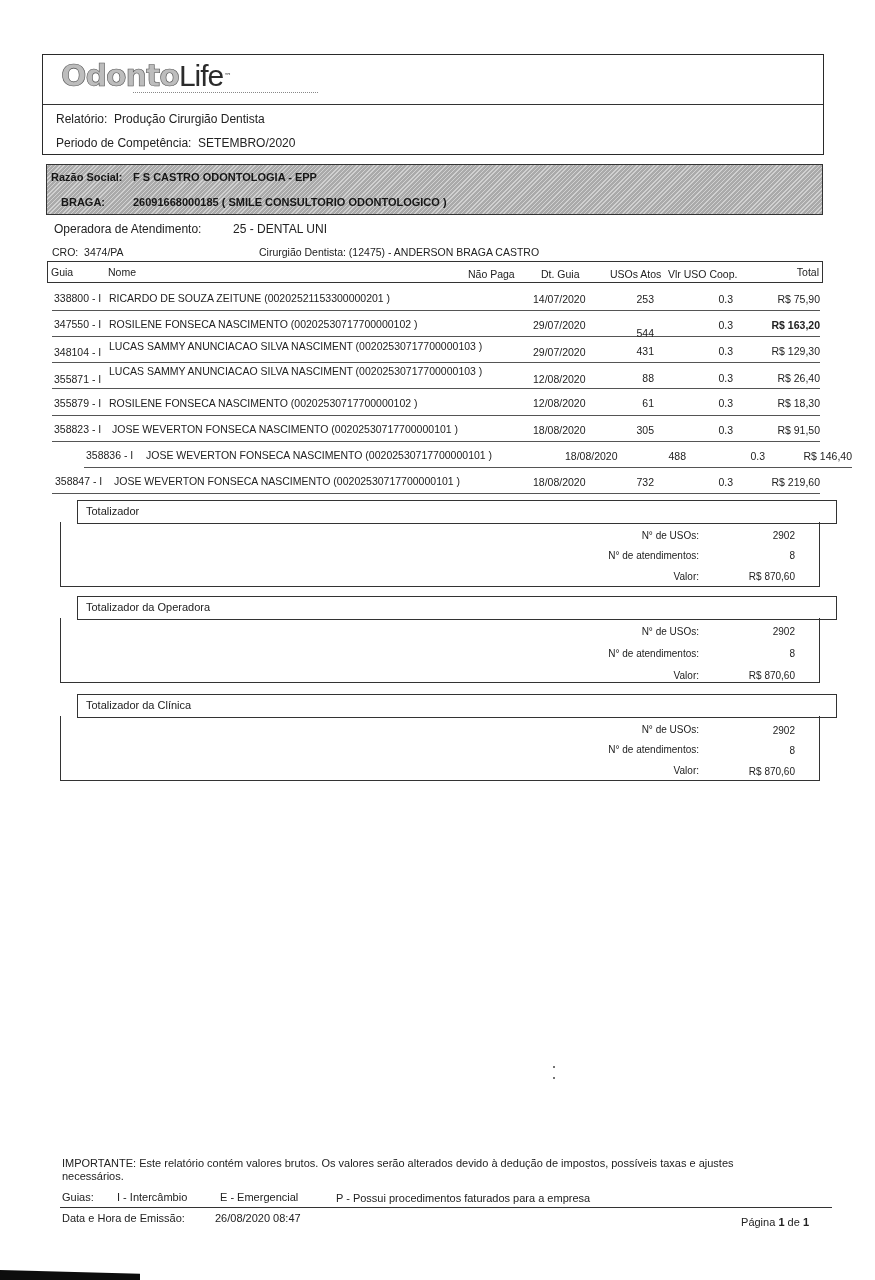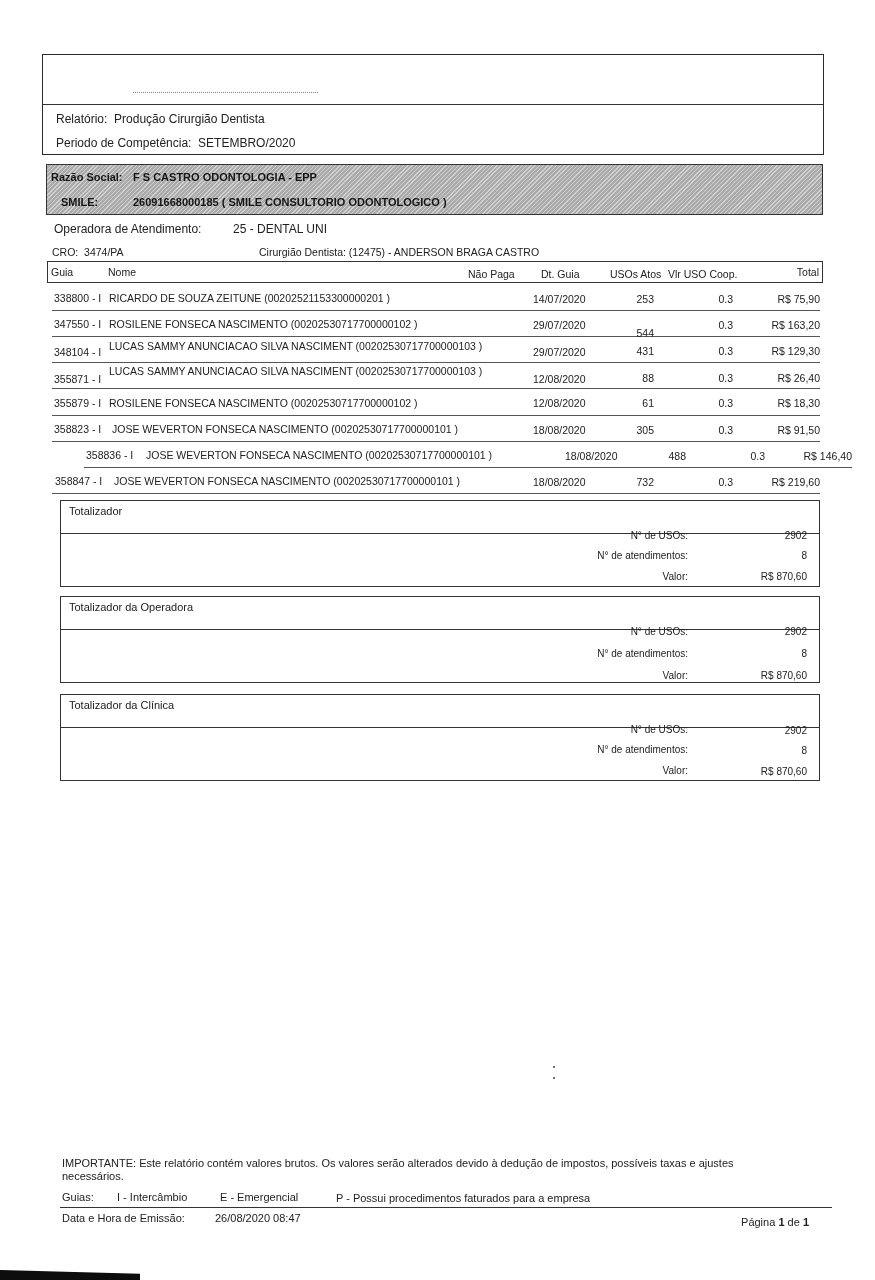--- a/index.html
+++ b/index.html
@@ -32,59 +32,62 @@
     .plain { font-size: 12px; color: #222; }
     .small { font-size: 10.5px; color: #222; }
     .table-header {
       left: 47px; top: 261px; width: 776px; height: 22px; box-sizing: border-box;
       border: 1.2px solid #333; border-top: 1.5px solid #333;
     }
     .th { position: absolute; top: 4px; font-size: 10.5px; color: #222; }
     .row { position: absolute; left: 52px; width: 768px; height: 26px; border-bottom: 1.5px solid #555; }
     .cell { position: absolute; font-size: 10.5px; color: #222; white-space: nowrap; }
     .tot-title {
-      position: absolute; left: 60px; width: 760px; height: 34px; box-sizing: border-box;
+      position: absolute; left: 77px; width: 760px; height: 24px; box-sizing: border-box;
       border: 1.2px solid #333;
     }
     .tot-title span { position: absolute; left: 8px; top: 4px; font-size: 11px; color: #222; }
     .tot-body {
       position: absolute; left: 60px; width: 760px; height: 65px; box-sizing: border-box;
       border: 1.2px solid #333; border-top: none;
     }
-    .tot-label { position: absolute; right: 131px; font-size: 10px; color: #222; text-align: right; }
-    .tot-value { position: absolute; right: 12px; font-size: 10px; color: #222; text-align: center; }
+    .tot-label { position: absolute; right: 120px; font-size: 10px; color: #222; text-align: right; }
+    .tot-value { position: absolute; right: 24px; font-size: 10px; color: #222; text-align: center; }
     .footer-text { font-size: 11px; color: #222; }
     .rule { position: absolute; height: 0; border-top: 1.4px solid #333; }
     .shadow-bar {
       position: absolute; left: 0; top: 1270px; width: 140px; height: 10px; background: #0d0d0d;
       transform: skewY(1.5deg); transform-origin: left top;
     }
     .dot { position: absolute; width: 2px; height: 2px; background: #444; border-radius: 1px; }
   </style>
 </head>
 <body>
 
 <div class="abs header-box">
   <div class="logo-row">
+    <div class="logo">
+      <span class="o">Odonto</span><span class="l">Life</span><span class="tm">™</span>
+    </div>
     <div class="tagline"></div>
   </div>
   <div class="hdr-text" style="top:57px;">
     <span>Relatório:</span>&nbsp;
     <span>Produção Cirurgião Dentista</span>
   </div>
   <div class="hdr-text" style="top:81px;">
     <span>Periodo de Competência:</span>&nbsp;
     <span>SETEMBRO/2020</span>
   </div>
 </div>
 
 <div class="abs razao-box">
   <span style="left:4px; top:6px;">Razão Social:</span>
   <span style="left:86px; top:6px;">F S CASTRO ODONTOLOGIA - EPP</span>
-  <span style="left:14px; top:31px;">SMILE:</span>
+  <span style="left:14px; top:31px;">BRAGA:</span>
   <span style="left:86px; top:31px;">26091668000185 ( SMILE CONSULTORIO ODONTOLOGICO )</span>
 </div>
 
 <div class="abs plain" style="left:54px; top:222px;">Operadora de Atendimento:</div>
 <div class="abs plain" style="left:233px; top:222px;">25 - DENTAL UNI</div>
 
 <div class="abs small" style="left:52px; top:246px;">
   <span>CRO:</span>&nbsp;
   <span>3474/PA</span>
 </div>
@@ -108,21 +111,21 @@
     <span class="cell" style="right:166px; top:9px;">253</span>
     <span class="cell" style="right:87px; top:9px;">0.3</span>
     <span class="cell" style="right:0; top:9px;">R$ 75,90</span>
   </div>
   <div class="row" style="top:310px;">
     <span class="cell" style="left:2px; top:8px;">347550 - I</span>
     <span class="cell" style="left:57px; top:8px;">ROSILENE FONSECA NASCIMENTO (00202530717700000102 )</span>
     <span class="cell" style="left:481px; top:9px;">29/07/2020</span>
     <span class="cell" style="right:166px; top:9px;margin-top:8px;">544</span>
     <span class="cell" style="right:87px; top:9px;">0.3</span>
-    <span class="cell" style="right:0; top:9px;">R$ 163,20</span>
+    <span class="cell" style="right:0; top:9px;font-weight:bold;">R$ 163,20</span>
   </div>
   <div class="row" style="top:336px;">
     <span class="cell" style="left:2px; top:10px;">348104 - I</span>
     <span class="cell" style="left:57px; top:4px;">LUCAS SAMMY ANUNCIACAO SILVA NASCIMENT (00202530717700000103 )</span>
     <span class="cell" style="left:481px; top:10px;">29/07/2020</span>
     <span class="cell" style="right:166px; top:9px;">431</span>
     <span class="cell" style="right:87px; top:9px;">0.3</span>
     <span class="cell" style="right:0; top:9px;">R$ 129,30</span>
   </div>
   <div class="row" style="top:362px;">

